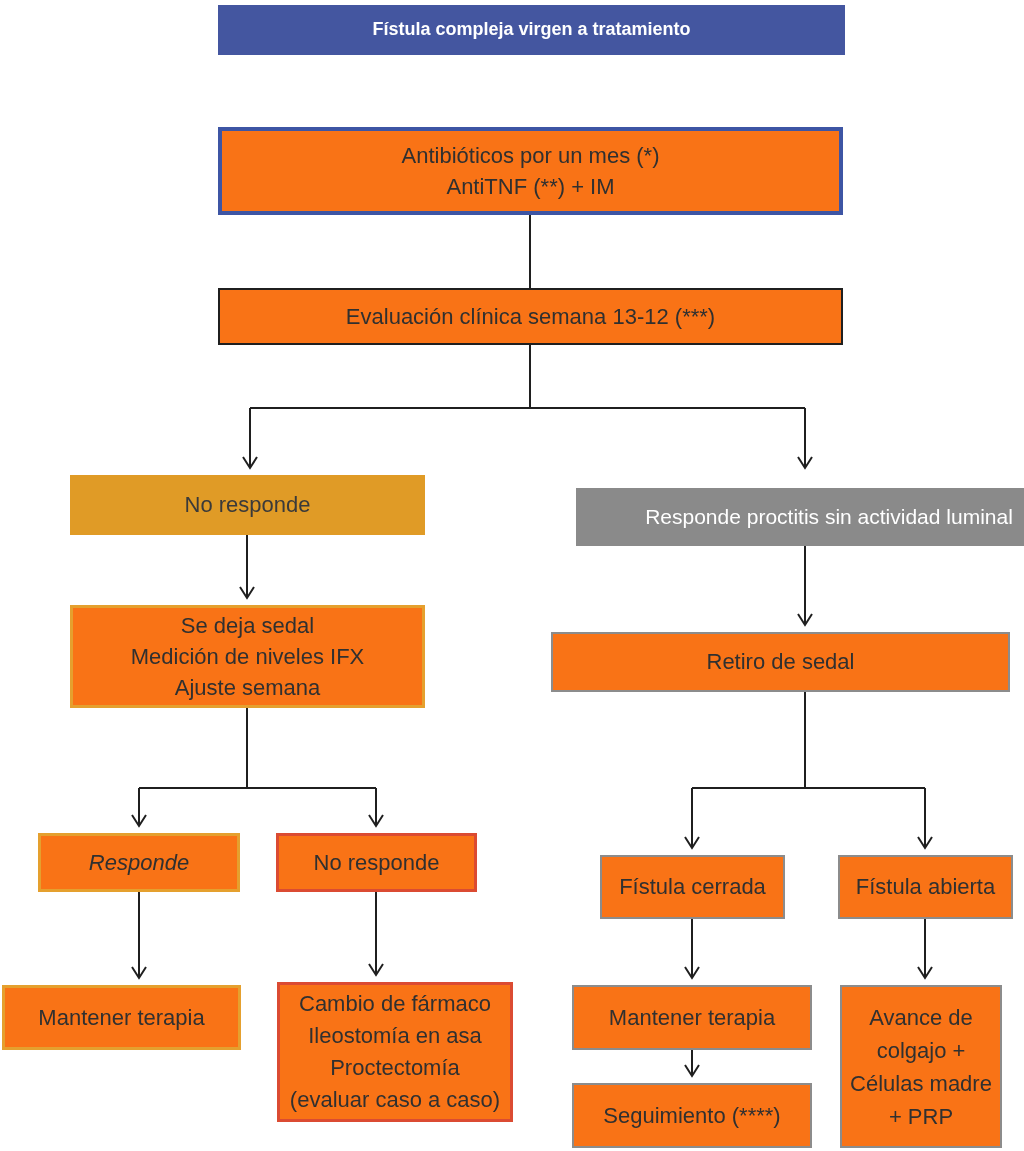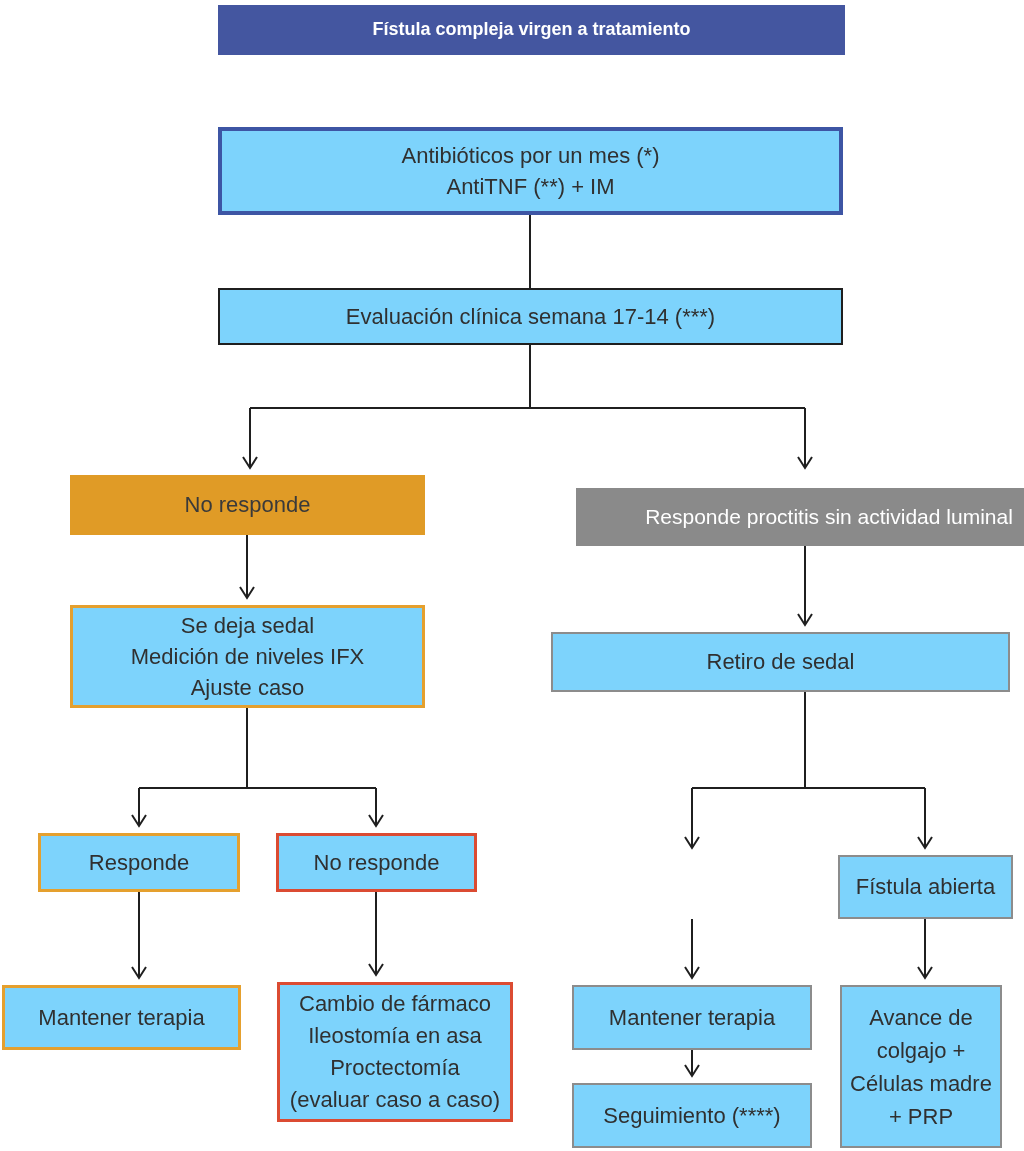--- a/index.html
+++ b/index.html
@@ -7,21 +7,21 @@
     position:relative;
     width:1024px; height:1151px;
     background:#ffffff;
     font-family:"Liberation Sans", sans-serif;
     overflow:hidden;
   }
   #connectors { position:absolute; left:0; top:0; z-index:0; }
   .box {
     position:absolute;
     z-index:1;
-    background:#7dd3fc;
+    background:#f97316;
     display:flex;
     flex-direction:column;
     align-items:center;
     justify-content:center;
     text-align:center;
     color:#303030;
     font-size:22px;
     line-height:1.42;
     box-sizing:border-box;
   }
@@ -72,49 +72,52 @@
   <div class="box title-bar" style="left:218px; top:5px; width:627px; height:50px;">
     <span>Fístula compleja virgen a tratamiento</span>
   </div>
 
   <div class="box b-blue" style="left:218px; top:127px; width:625px; height:88px;">
     <div>Antibióticos por un mes (*)</div>
     <div>AntiTNF (**) + IM</div>
   </div>
 
   <div class="box b-black" style="left:218px; top:288px; width:625px; height:57px;">
-    <span>Evaluación clínica semana 17-14 (***)</span>
+    <span>Evaluación clínica semana 13-12 (***)</span>
   </div>
 
   <div class="box fill-orange" style="left:70px; top:475px; width:355px; height:60px;">
     <span>No responde</span>
   </div>
 
   <div class="box fill-gray" style="left:576px; top:475px; width:506px; height:58px;margin-top:13px;">
     <span>Responde proctitis sin actividad luminal</span>
   </div>
 
   <div class="box b-orange" style="left:70px; top:605px; width:355px; height:103px;">
     <div>Se deja sedal</div>
     <div>Medición de niveles IFX</div>
-    <div>Ajuste caso</div>
+    <div>Ajuste semana</div>
   </div>
 
   <div class="box b-gray" style="left:551px; top:632px; width:459px; height:60px;">
     <span>Retiro de sedal</span>
   </div>
 
-  <div class="box b-orange" style="left:38px; top:833px; width:202px; height:59px;">
+  <div class="box b-orange" style="left:38px; top:833px; width:202px; height:59px;font-style:italic;">
     <span>Responde</span>
   </div>
 
   <div class="box b-red" style="left:276px; top:833px; width:201px; height:59px;">
     <span>No responde</span>
   </div>
 
+  <div class="box b-gray" style="left:600px; top:855px; width:185px; height:64px;">
+    <span>Fístula cerrada</span>
+  </div>
 
   <div class="box b-gray" style="left:838px; top:855px; width:175px; height:64px;">
     <span>Fístula abierta</span>
   </div>
 
   <div class="box b-orange" style="left:2px; top:985px; width:239px; height:65px;">
     <span>Mantener terapia</span>
   </div>
 
   <div class="box b-red" style="left:277px; top:982px; width:236px; height:140px; line-height:1.45;">

